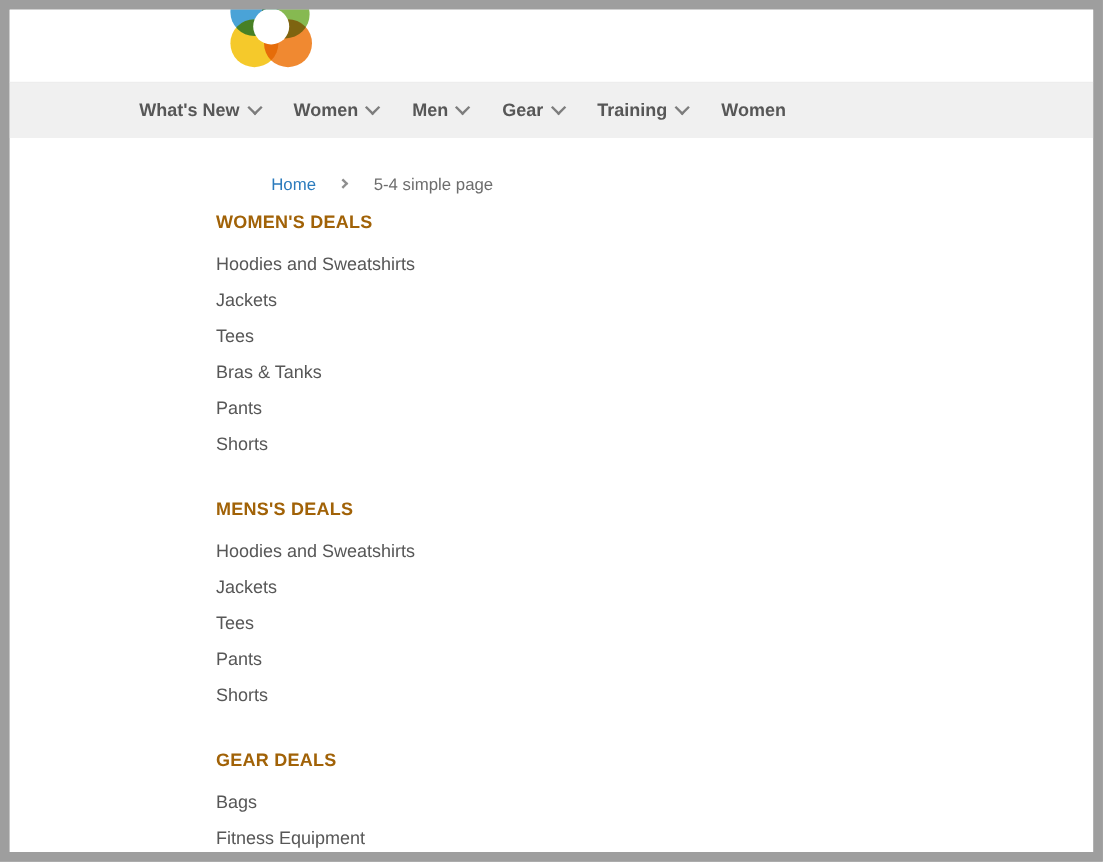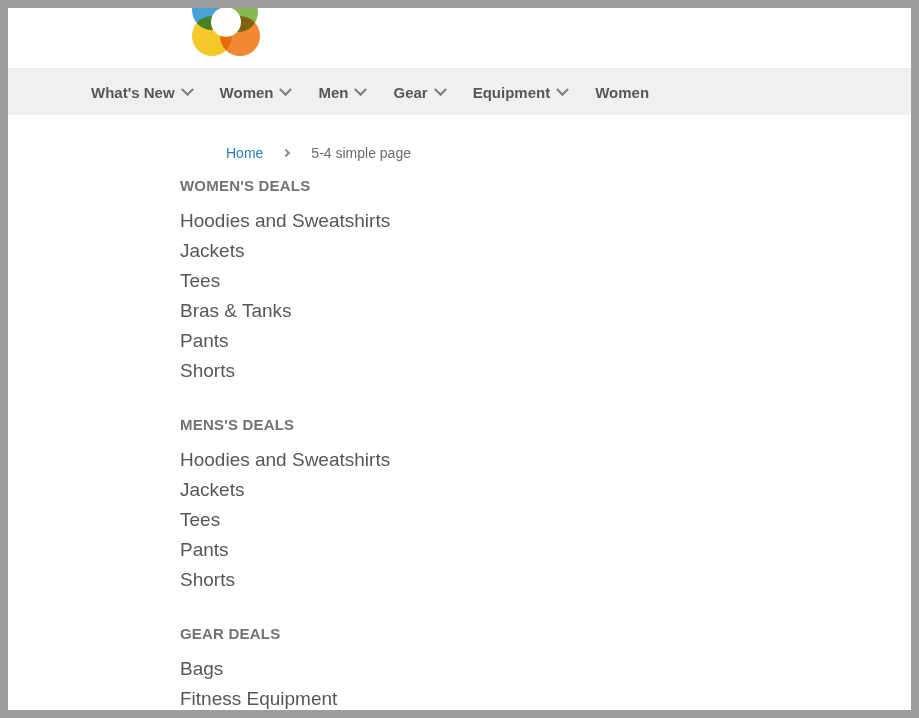--- a/index.html
+++ b/index.html
@@ -86,21 +86,21 @@
     line-height: 1;
     padding-bottom: 2px;
   }
 
   
   .main-nav {
     background: #f0f0f0;
     height: 47px;
     display: flex;
     align-items: center;
-    padding-left: 83px;
+    padding-left: 108px;
     border-top: 1px solid #ededed;
   }
   .nav-item {
     display: flex;
     align-items: center;
     gap: 8px;
     margin-right: 28px;
     color: #575757;
     font-size: 15px;
     font-weight: bold;
@@ -142,28 +142,28 @@
   .crumb-current { color: #6d6d6d; }
 
   
   .page-content {
     padding: 16px 0 0 164px;
   }
   .deal-group { margin-bottom: 30px; }
   .deal-heading {
     font-size: 15px;
     font-weight: bold;
-    color: #737373;
+    color: #a16207;
     letter-spacing: 0.2px;
     margin: 0 16px 12px 8px;
     padding: 0;
   }
   .deal-link {
     display: block;
-    font-size: 19px;
+    font-size: 15px;
     color: #575757;
     text-decoration: none;
     margin-left: 8px;
     line-height: 30px;
     cursor: pointer;
   }
 </style>
 </head>
 <body>
 
@@ -193,21 +193,21 @@
       </div>
       <div class="nav-item">
         <span>Men</span>
         <span class="chev"></span>
       </div>
       <div class="nav-item">
         <span>Gear</span>
         <span class="chev"></span>
       </div>
       <div class="nav-item">
-        <span>Equipment</span>
+        <span>Training</span>
         <span class="chev"></span>
       </div>
       <div class="nav-item">
         <span>Women</span>
       </div>
     </nav>
 
     <div class="breadcrumbs">
       <a class="crumb-link" href="#">Home</a>
       <span class="crumb-sep"></span>

